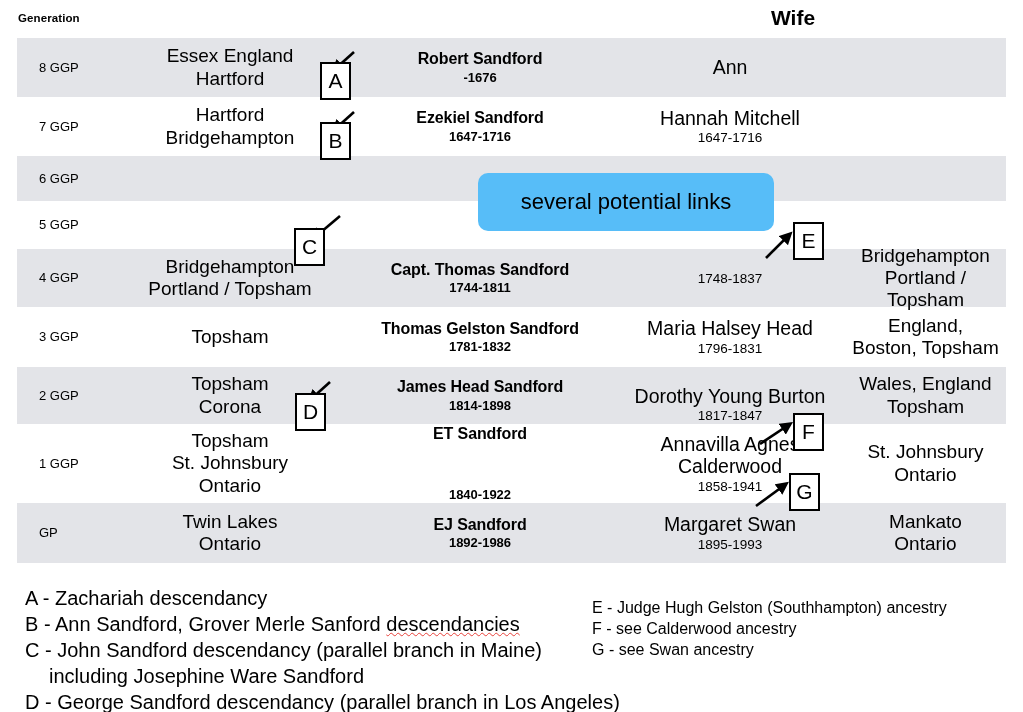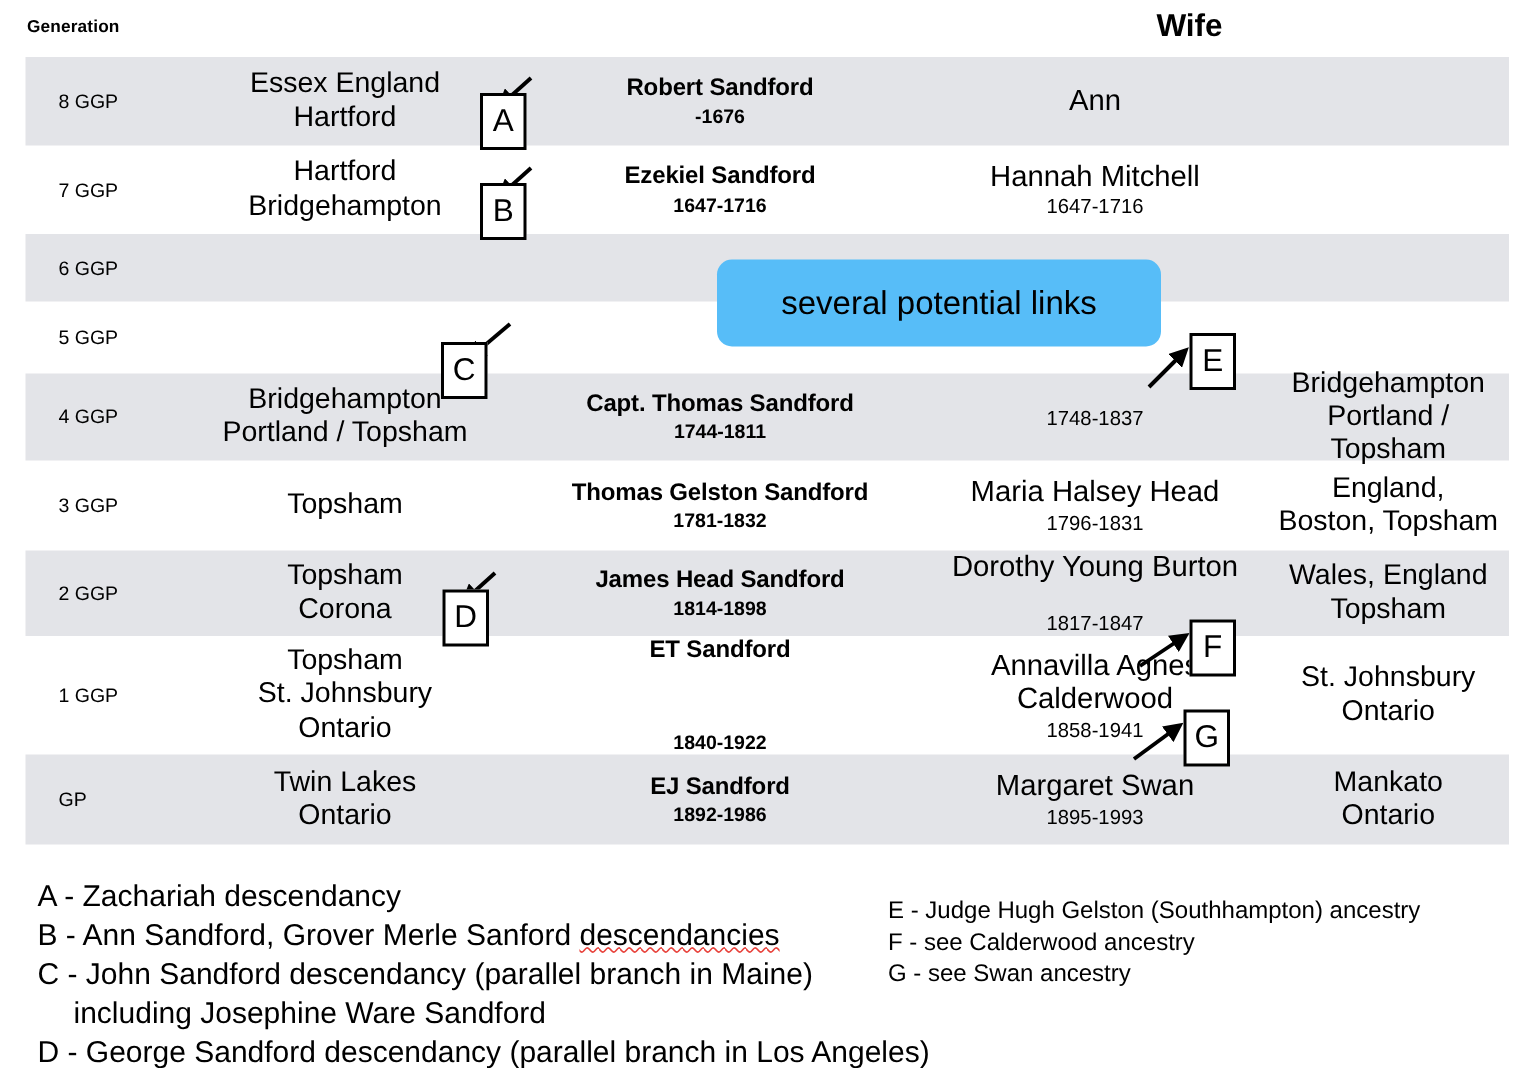--- a/index.html
+++ b/index.html
@@ -161,21 +161,21 @@
         </div>
         <div class="cell c-wplace" style="top: 0px; height: 60px; display: flex; flex-direction: column; align-items: center; justify-content: center;">England,<br>Boston, Topsham</div>
       </div>
       <div class="row shaded" style="top: 367px; height: 57px;">
         <div class="cell c-gen" style="top: 0px; height: 57px; display: flex; align-items: center;">2 GGP</div>
         <div class="cell c-hplace" style="top: 0px; height: 57px; display: flex; flex-direction: column; align-items: center; justify-content: center;">Topsham<br>Corona</div>
         <div class="cell c-hname" style="top: 0px; height: 57px; display: flex; flex-direction: column; align-items: center; justify-content: center;">
           <div class="pname">James Head Sandford</div>
           <div class="pdates">1814-1898</div>
         </div>
-        <div class="cell c-wname" style="top: 0px; height: 57px; display: flex; flex-direction: column; align-items: center; justify-content: space-between;">
+        <div class="cell c-wname" style="top: 0px; height: 57px; display: flex; flex-direction: column; align-items: center; justify-content: flex-end;">
           <div class="pname reg">Dorothy Young Burton</div>
           <div class="pdates reg">1817-1847</div>
         </div>
         <div class="cell c-wplace" style="top: 0px; height: 57px; display: flex; flex-direction: column; align-items: center; justify-content: center;">Wales, England<br>Topsham</div>
       </div>
       <div class="row" style="top: 424px; height: 79px;">
         <div class="cell c-gen" style="top: 0px; height: 79px; display: flex; align-items: center;">1 GGP</div>
         <div class="cell c-hplace" style="top: 0px; height: 79px; display: flex; flex-direction: column; align-items: center; justify-content: center;">Topsham<br>St. Johnsbury<br>Ontario</div>
         <div class="cell c-hname" style="top: 0px; height: 79px; display: flex; flex-direction: column; align-items: center; justify-content: center; gap: 43px;">
           <div class="pname">ET Sandford</div>

